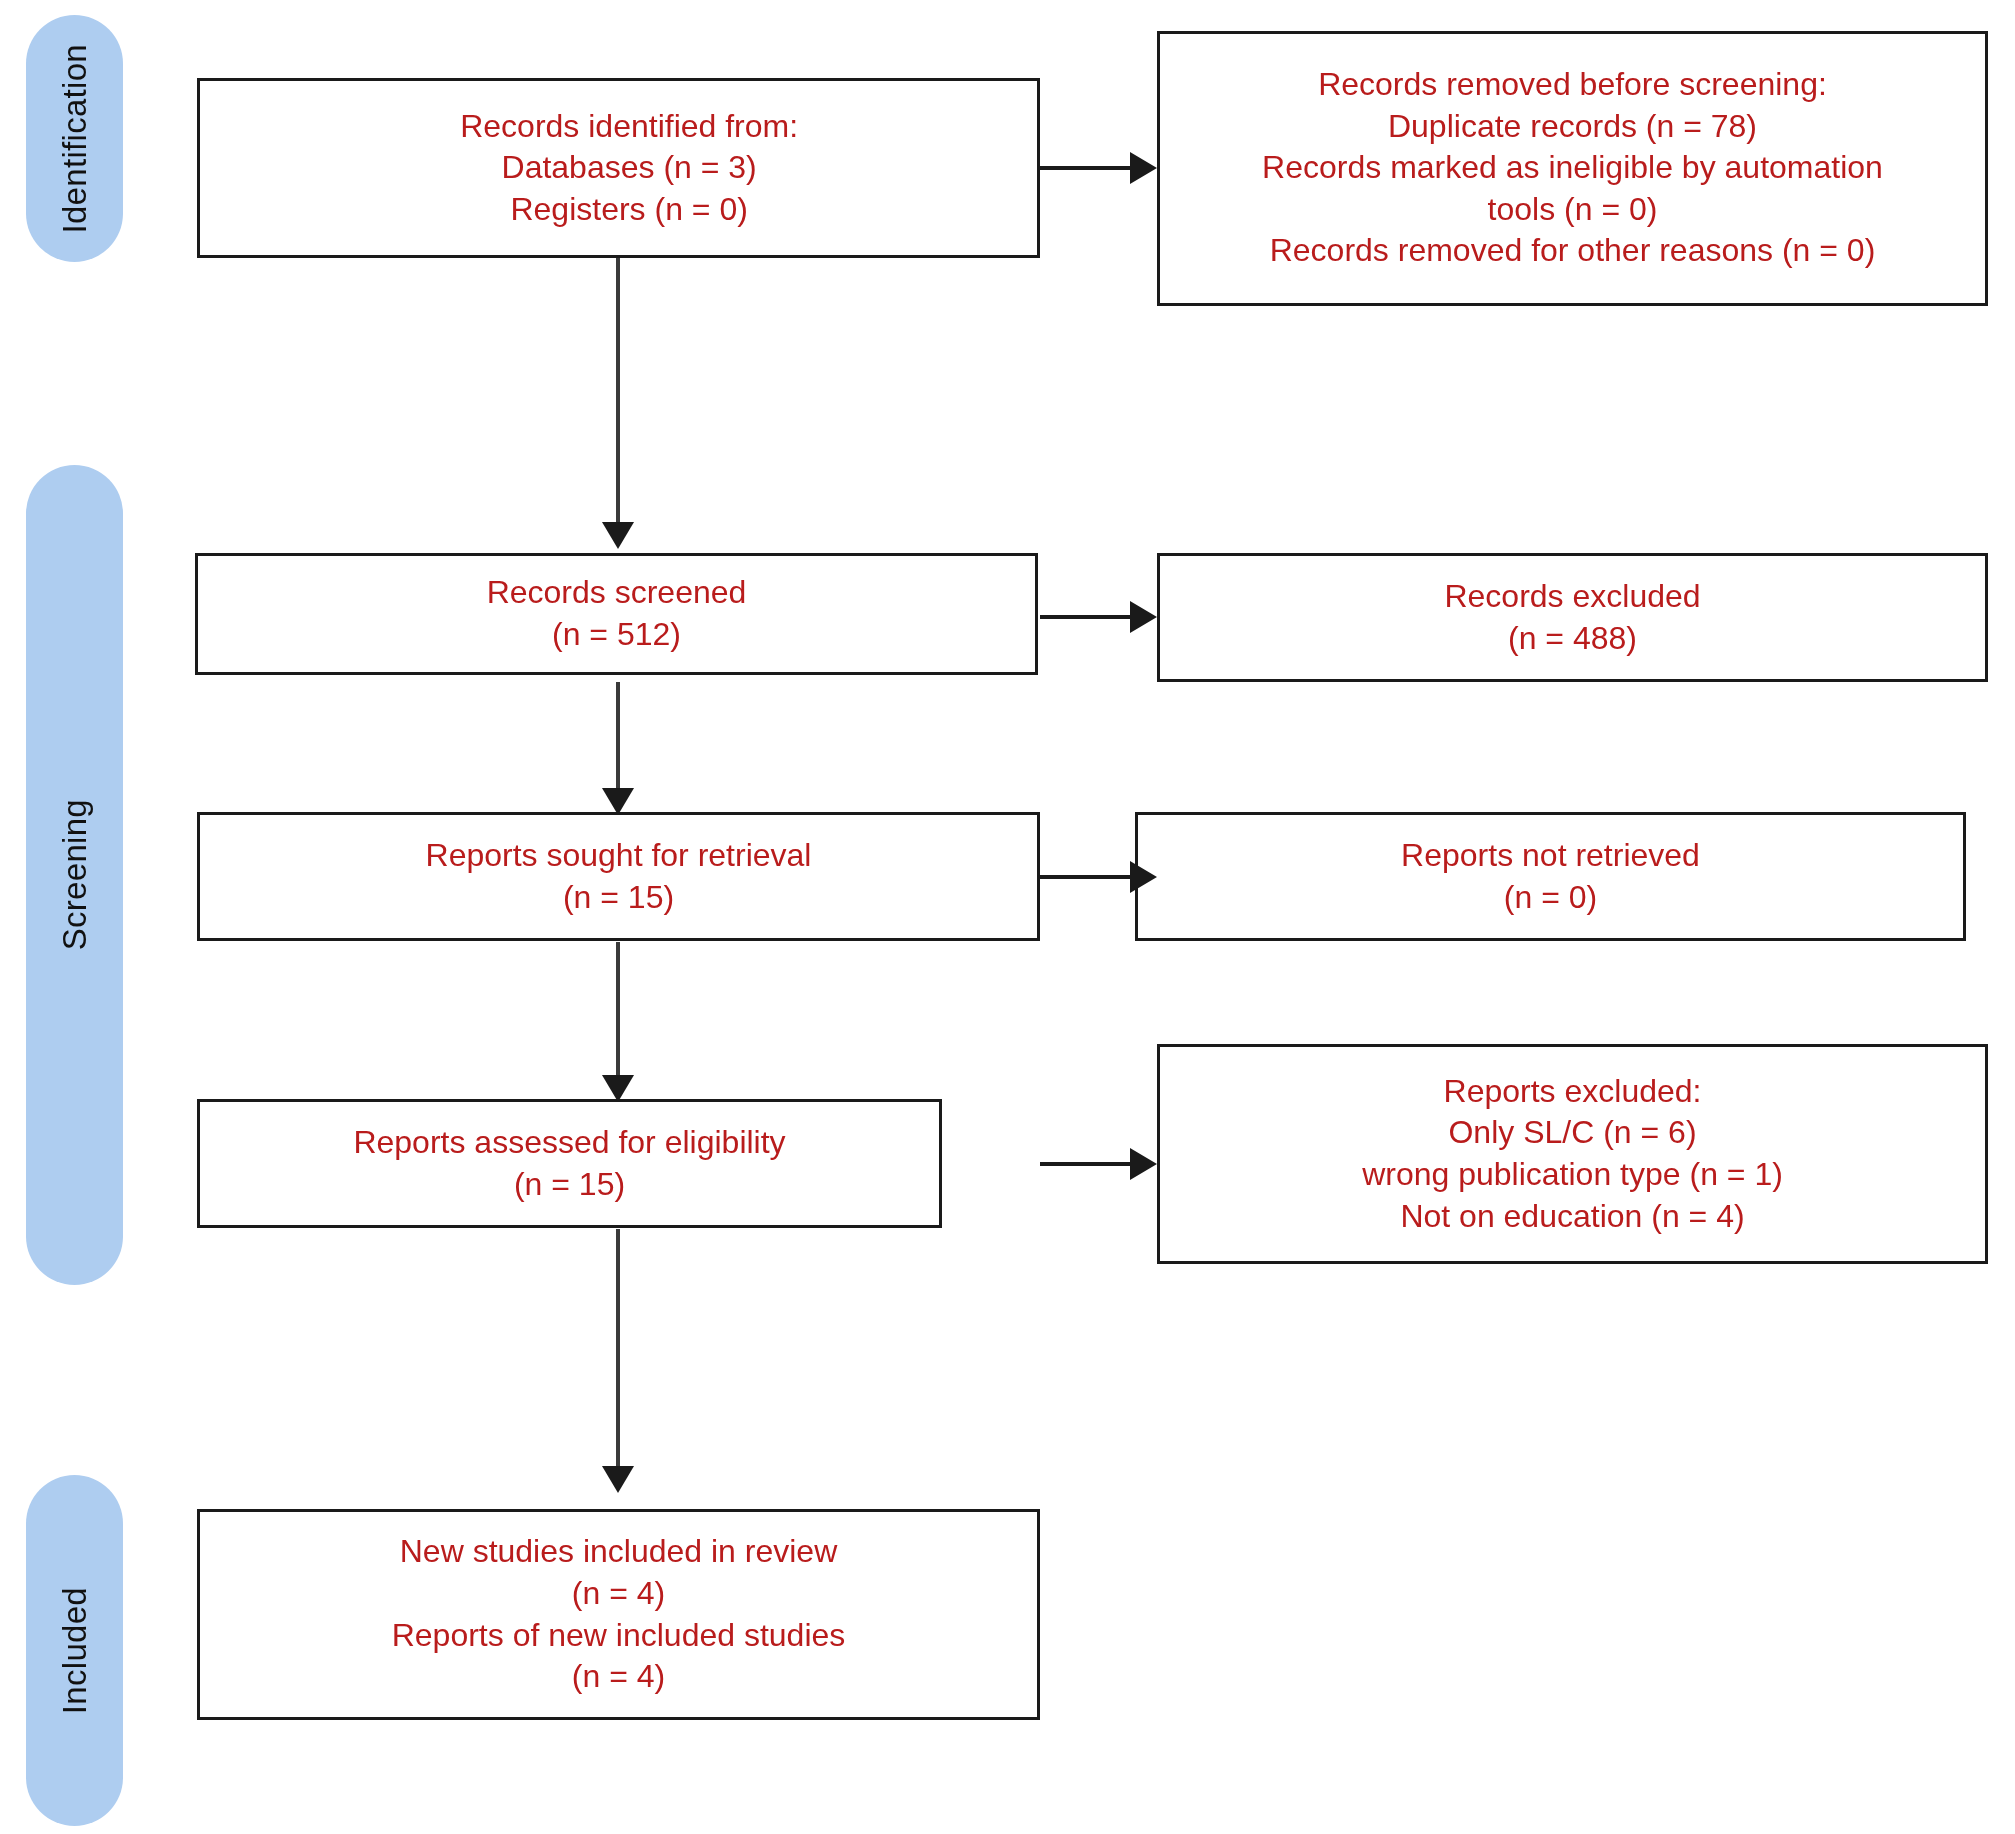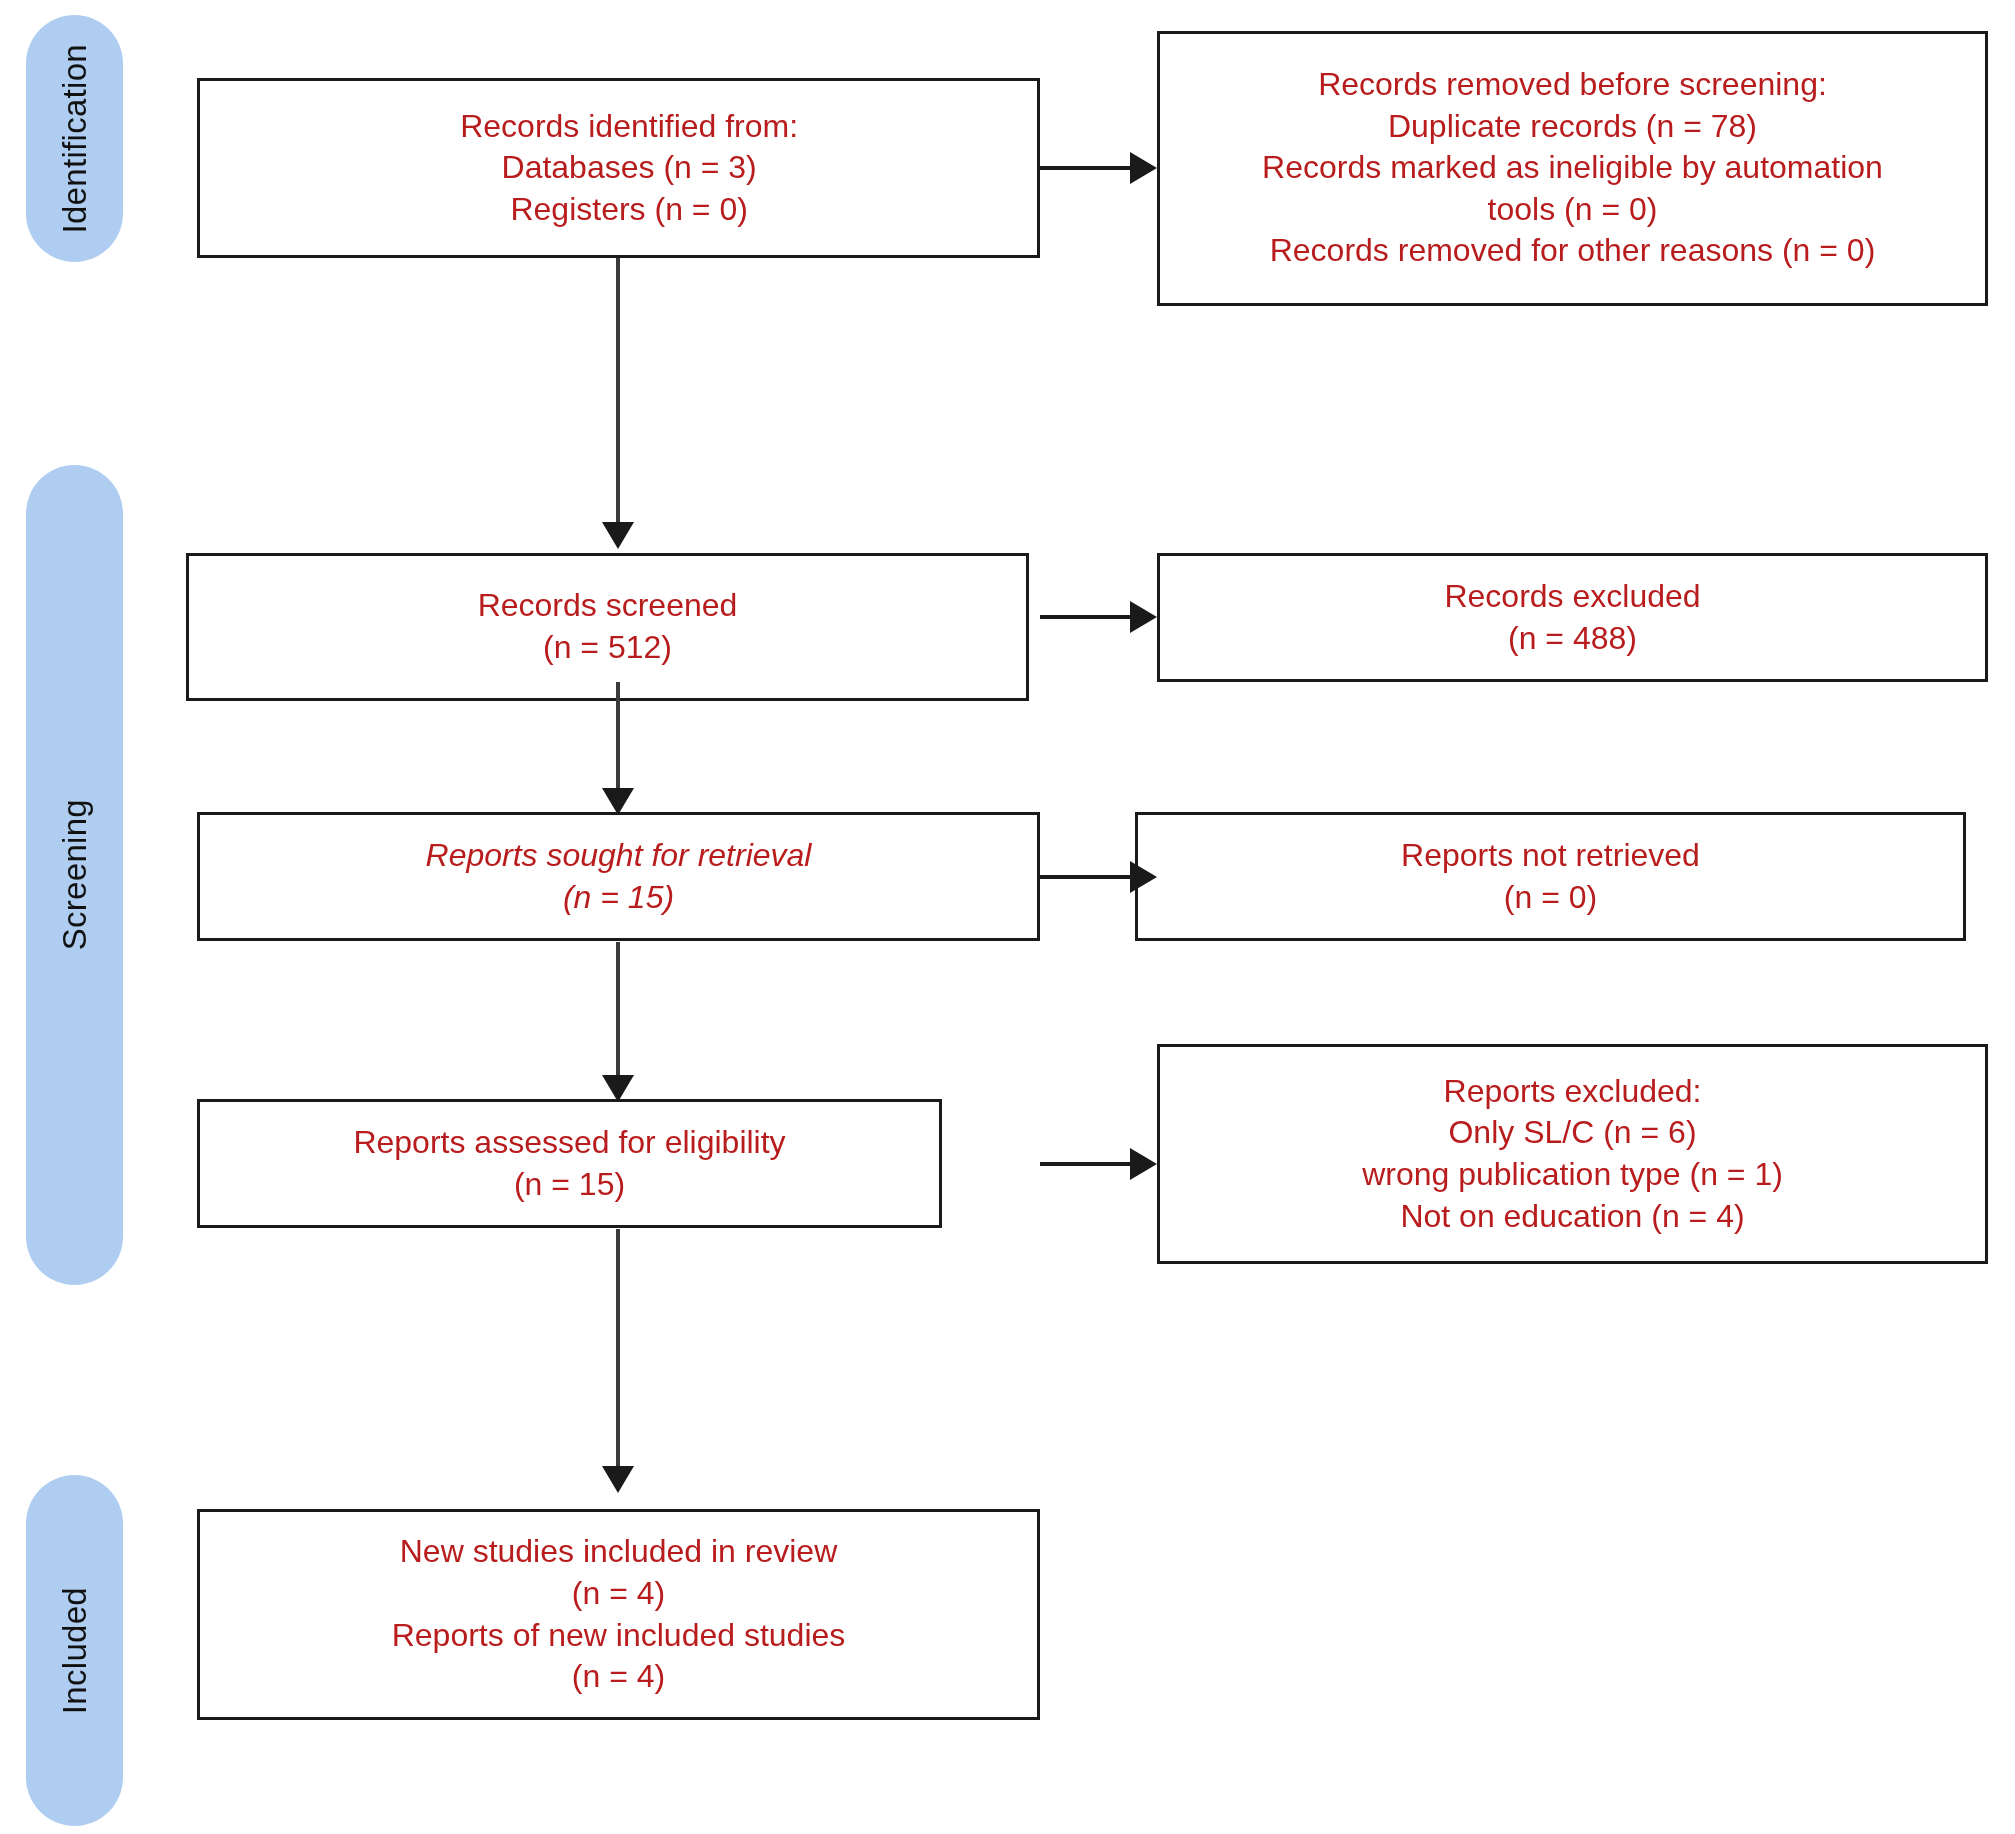--- a/index.html
+++ b/index.html
@@ -112,37 +112,37 @@
 tools (n = 0)
 Records removed for other reasons (n = 0)</div>
   </div>
 
   <div class="conn-h" style="left:1040px; top:166px; width:93px;"></div>
   <div class="arrow-right" style="left:1130px; top:152px;"></div>
 
   <div class="conn-v" style="left:616px; top:258px; height:269px;"></div>
   <div class="arrow-down" style="left:602px; top:522px;"></div>
 
-  <div class="flow-box" style="left:186px; top:553px; width:843px; height:148px;">
+  <div class="flow-box" style="left:195px; top:553px; width:843px; height:122px;">
     <div class="flow-box-text">Records screened
 (n = 512)</div>
   </div>
 
   <div class="flow-box" style="left:1157px; top:553px; width:831px; height:129px;">
     <div class="flow-box-text">Records excluded
 (n = 488)</div>
   </div>
 
   <div class="conn-h" style="left:1040px; top:615px; width:93px;"></div>
   <div class="arrow-right" style="left:1130px; top:601px;"></div>
 
   <div class="conn-v" style="left:616px; top:682px; height:122px;"></div>
   <div class="arrow-down" style="left:602px; top:788px;"></div>
 
-  <div class="flow-box" style="left:197px; top:812px; width:843px; height:129px;font-style:italic;">
+  <div class="flow-box" style="left:197px; top:812px; width:843px; height:129px;">
     <div class="flow-box-text">Reports sought for retrieval
 (n = 15)</div>
   </div>
 
   <div class="flow-box" style="left:1135px; top:812px; width:831px; height:129px;">
     <div class="flow-box-text">Reports not retrieved
 (n = 0)</div>
   </div>
 
   <div class="conn-h" style="left:1040px; top:875px; width:93px;"></div>

